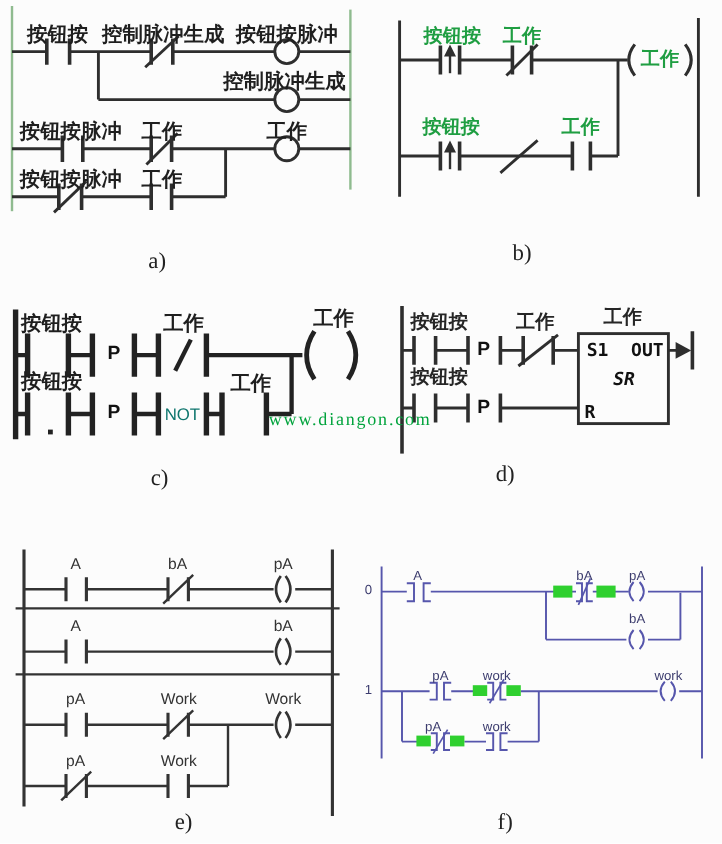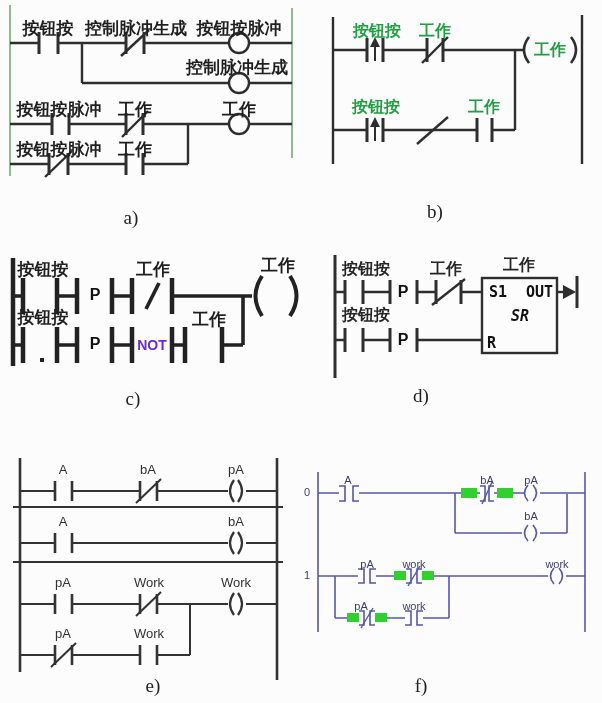--- a/index.html
+++ b/index.html
@@ -4,21 +4,21 @@
 <style>
   html,body{margin:0;padding:0;background:#ffffff;}
   .stage{position:relative;width:602px;height:703px;background:#fcfcfc;overflow:hidden;
          font-family:"Liberation Sans",sans-serif;}
   .stage svg{position:absolute;left:0;top:0;}
   .lbl{position:absolute;line-height:1.05;text-align:center;white-space:nowrap;}
   .cn{font-size:16px;font-weight:700;color:#262626;letter-spacing:0px;}
   .cn-big{font-size:17px;font-weight:700;color:#1f1f1f;}
   .green{color:#1f9e42;}
   .sym{font-size:16px;font-weight:700;color:#111;}
-  .sym-sm{font-size:14px;font-weight:700;color:#6d28d9;letter-spacing:0px;}
+  .sym-sm{font-size:14px;font-weight:400;color:#0f766e;letter-spacing:0px;}
   .boxtxt{font-family:"DejaVu Sans Mono",monospace;font-size:15px;font-weight:700;color:#111;}
   .lbl-e{font-size:13px;font-weight:400;color:#333;}
   .lbl-f{font-size:11px;font-weight:400;color:#3c3c6e;}
   .cap{font-family:"Liberation Serif",serif;font-size:19px;color:#222;}
   .wm{font-family:"Liberation Serif",serif;font-size:15px;color:#00a33c;letter-spacing:1.5px;}
 </style>
 </head>
 <body>
 
 <div class="stage">
@@ -328,14 +328,15 @@
   <div class="lbl lbl-f" style="left:478px;top:475px;width:18px;">bA</div>
   <div class="lbl lbl-f" style="left:522px;top:475px;width:18px;">pA</div>
   <div class="lbl lbl-f" style="left:522px;top:511px;width:18px;">bA</div>
   <div class="lbl lbl-f" style="left:358px;top:559px;width:18px;">pA</div>
   <div class="lbl lbl-f" style="left:400px;top:559px;width:28px;">work</div>
   <div class="lbl lbl-f" style="left:543px;top:559px;width:28px;">work</div>
   <div class="lbl lbl-f" style="left:352px;top:601px;width:18px;">pA</div>
   <div class="lbl lbl-f" style="left:400px;top:601px;width:28px;">work</div>
   <div class="lbl cap" style="left:406px;top:676px;width:30px;">f)</div>
 
+  <div class="lbl wm" style="left:224px;top:343px;width:160px;text-align:left;">www.diangon.com</div>
 
 </div>
 
 </body></html>

